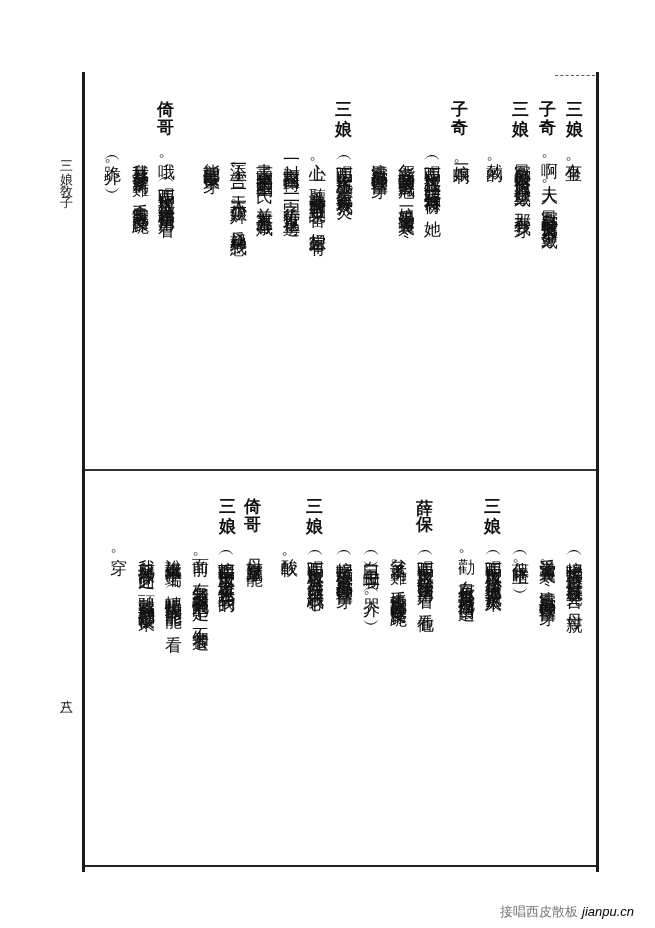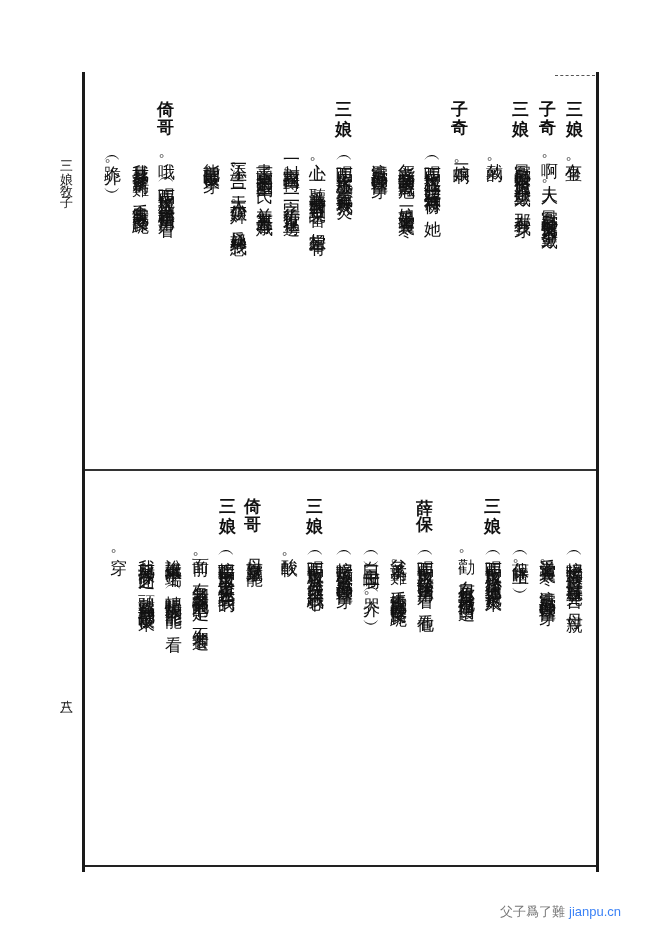--- a/index.html
+++ b/index.html
@@ -9,21 +9,21 @@
   .frame-right { position:absolute; left:596px; top:72px; width:3px; height:800px; background:#1a1a1a; }
   .rule-top { position:absolute; left:555px; top:75px; width:40px; height:1px; border-top:1px dashed #555; }
   .rule-mid { position:absolute; left:85px; top:469px; width:511px; height:2px; background:#333; }
   .rule-bot { position:absolute; left:85px; top:865px; width:511px; height:2px; background:#222; }
   .col { position:absolute; writing-mode:vertical-rl; font-size:17px; line-height:1; letter-spacing:2.5px; white-space:nowrap; }
   .spk { position:absolute; writing-mode:vertical-rl; font-size:17px; font-weight:bold; letter-spacing:18px; white-space:nowrap; }
   .margin { position:absolute; writing-mode:vertical-rl; font-size:13px; letter-spacing:12px; color:#222; }
   .pgnum { position:absolute; writing-mode:vertical-rl; font-size:13px; letter-spacing:2px; color:#222; }
   .wm { position:absolute; left:500px; top:903px; font-family:"Liberation Sans",sans-serif; font-size:13px; color:#777; white-space:nowrap; }
   .wm .cn { color:#777; }
-  .wm .url { color:#3b82f6; margin-left:4px; }
+  .wm .url { color:#000000; margin-left:4px;font-style:italic; }
 </style>
 </head>
 <body>
 
 <div>
   <div class="frame-left"></div>
   <div class="frame-right"></div>
   <div class="rule-top"></div>
   <div class="rule-mid"></div>
   <div class="rule-bot"></div>
@@ -75,15 +75,15 @@
       <div class="col" style="left: 281px; top: 545px;">酸軟。</div>
       <div class="col" style="left: 246px; top: 545px;">母親穿戴了罷。</div>
       <div class="col" style="left: 218px; top: 545px;">（接唱西皮散板）忠孝兒也跪在我的</div>
       <div class="col" style="left: 192px; top: 545px;">面前。有知者說老爺他的不是。不知者還</div>
       <div class="col" style="left: 165px; top: 545px;">說奴做事不端。（轉唱快板）能罷罷。看</div>
       <div class="col" style="left: 138px; top: 545px;">我兒與薛保之面。頭戴鳳冠我把霞帔來</div>
       <div class="col" style="left: 110px; top: 545px;">穿。</div>
     </div>
 
   <div class="wm">
-    <span class="cn">父子爲了難</span><span class="url">jianpu.cn</span>
+    <span class="cn">接唱西皮散板</span><span class="url">jianpu.cn</span>
   </div>
 </div>
 
 </body></html>

